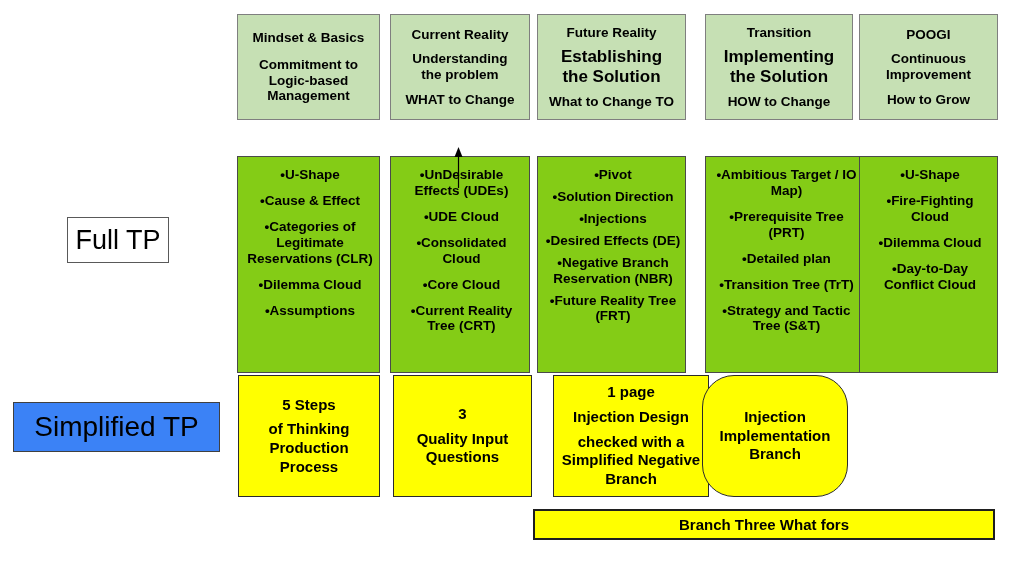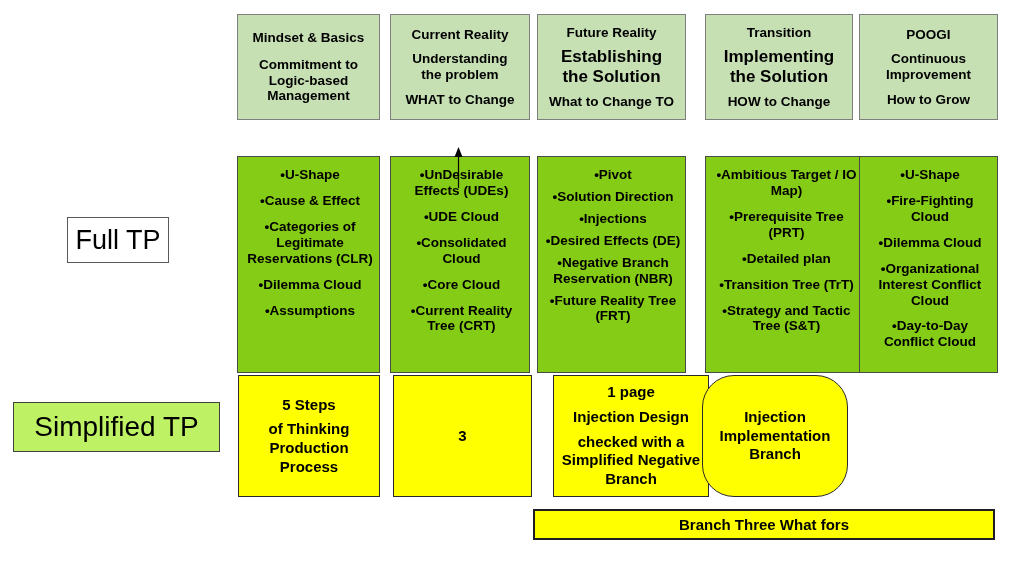--- a/index.html
+++ b/index.html
@@ -35,21 +35,21 @@
   }
   .yline { font-weight:bold; font-size:15px; line-height:1.25; margin:3px 0; }
   
   .fulltp {
     position:absolute; left:67px; top:217px; width:102px; height:46px;
     background:#ffffff; border:1px solid #595959; box-sizing:border-box;
     display:flex; align-items:center; justify-content:center; font-size:27px;
   }
   .simptp {
     position:absolute; left:13px; top:402px; width:207px; height:50px;
-    background:#bef264; border:1px solid #404040; box-sizing:border-box;
+    background:#3b82f6; border:1px solid #404040; box-sizing:border-box;
     display:flex; align-items:center; justify-content:center; font-size:28px;
   }
   
   .bottombar {
     position:absolute; left:533px; top:509px; width:462px; height:31px;
     background:#ffff00; border:2px solid #1f1f1f; box-sizing:border-box;
     display:flex; align-items:center; justify-content:center;
     font-weight:bold; font-size:15px;
   }
   
@@ -118,35 +118,35 @@
     <div class="tool-item">Ambitious Target / IO Map)</div>
     <div class="tool-item">Prerequisite Tree (PRT)</div>
     <div class="tool-item">Detailed plan</div>
     <div class="tool-item">Transition Tree (TrT)</div>
     <div class="tool-item">Strategy and Tactic Tree (S&amp;T)</div>
   </div>
   <div class="tools" style="left:859px;width:139px;">
     <div class="tool-item">U-Shape</div>
     <div class="tool-item">Fire-Fighting Cloud</div>
     <div class="tool-item">Dilemma Cloud</div>
-    <div class="tool-item">Organizational Interest Conflict Cloud</div>
     <div class="tool-item">Day-to-Day Conflict Cloud</div>
   </div>
 
   <svg class="ude-arrow" viewBox="0 0 13 44">
     <line x1="6.5" y1="42" x2="6.5" y2="8" stroke="#000000" stroke-width="1.2"></line>
     <polygon points="6.5,1 2.5,11 10.5,11" fill="#000000"></polygon>
   </svg>
 
   <div class="ybox" style="left:238px;width:142px;">
     <div class="yline">5 Steps</div>
     <div class="yline">of Thinking Production Process</div>
   </div>
   <div class="ybox" style="left:393px;width:139px;">
     <div class="yline">3</div>
+    <div class="yline">Quality Input Questions</div>
   </div>
   <div class="ybox" style="left:537px;width:156px;margin-left:16px;">
     <div class="yline">1 page</div>
     <div class="yline">Injection Design</div>
     <div class="yline">checked with a Simplified Negative Branch</div>
   </div>
   <div class="ybox" style="left:702px;width:146px;border-radius:32px;">
     <div class="yline">Injection Implementation Branch</div>
   </div>
 

